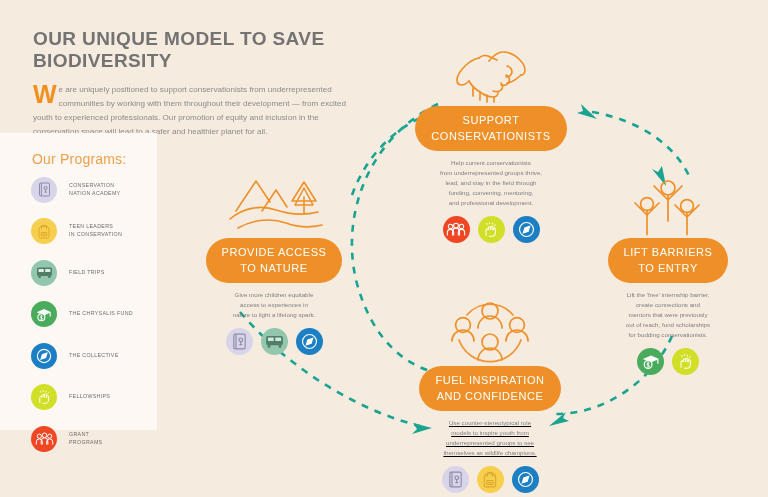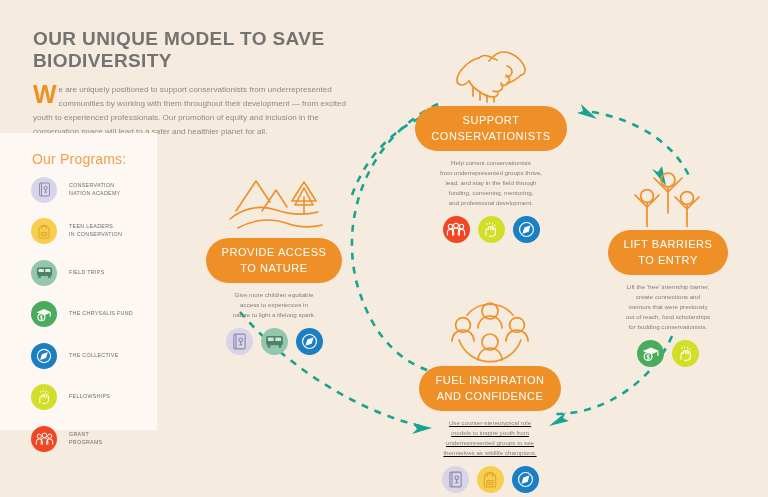--- a/index.html
+++ b/index.html
@@ -81,21 +81,21 @@
     line-height: 1.62;
     white-space: pre-line;
   }
   .node-icons { margin-top: 8px; display: flex; justify-content: center; gap: 8px; }
   .node-icon {
     width: 27px; height: 27px; border-radius: 50%;
     display: flex; align-items: center; justify-content: center;
   }
 
   #node-support { left: 396px; top: 36px; width: 190px; }
-  #node-lift    { left: 578px; top: 160px; width: 180px; }
+  #node-lift    { left: 578px; top: 168px; width: 180px; }
   #node-fuel    { left: 392px; top: 296px; width: 196px; text-decoration: underline; }
   #node-access  { left: 186px; top: 168px; width: 176px; }
 
   #arrows { position: absolute; inset: 0; pointer-events: none; }
 
   svg { display: block; overflow: visible; }
 </style>
 </head>
 <body>
 

